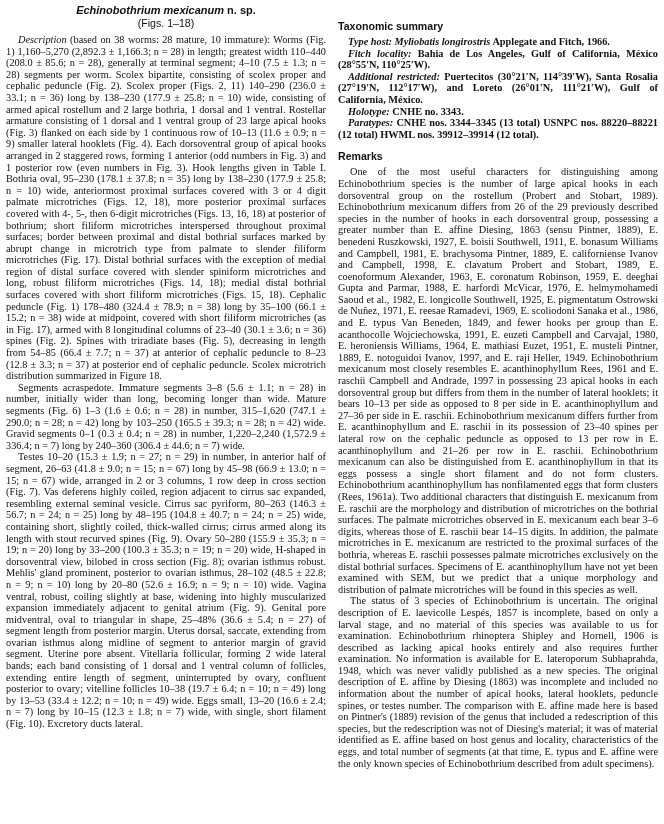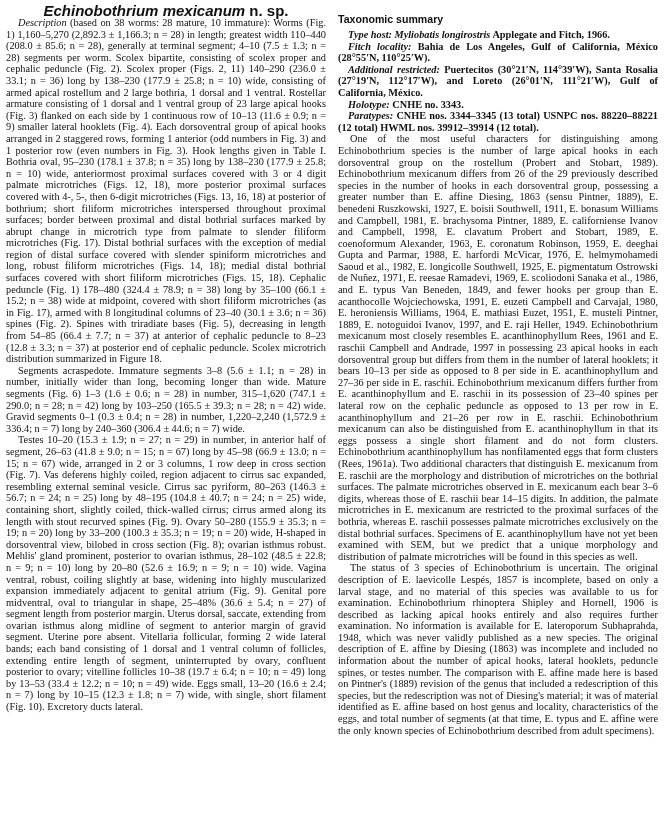--- a/index.html
+++ b/index.html
@@ -1,50 +1,52 @@
 <!DOCTYPE html>
 <html><head>
 <meta charset="utf-8">
 <style>
   html, body { margin: 0; padding: 0; background: #ffffff; }
   body { width: 664px; height: 824px; overflow: hidden; position: relative; color: #111; }
   .page { position: absolute; left: 0; top: 0; width: 664px; height: 824px; }
   .col { position: absolute; top: 0; width: 320px; }
   .col-left { left: 6px; top: 4px; }
-  .col-right { left: 338px; top: 13px; }
-  .title { font-family: "Liberation Sans", sans-serif; font-weight: bold; font-size: 15px; text-align: center; line-height: 13px; margin: 0; }
+  .col-right { left: 338px; top: 20px; }
+  .title { font-family: "Liberation Sans", sans-serif; font-weight: bold; font-size: 11px; text-align: center; line-height: 13px; margin: 0; }
   .title i { font-style: italic; }
   .subtitle { font-family: "Liberation Sans", sans-serif; font-size: 10.6px; text-align: center; line-height: 13px; margin: 0 0 4px 0; }
   p.body { font-family: "Liberation Serif", serif; font-size: 10.3px; line-height: 11.6px; text-align: justify; margin: 0; text-indent: 12px; hyphens: auto; }
   p.body.gap { }
   .hdr { font-family: "Liberation Sans", sans-serif; font-weight: bold; font-size: 10.6px; line-height: 13px; margin: 0 0 3px 0; }
   .hdr.sp { margin-top: 10px; }
   .sum p.body { text-indent: 10px; font-weight: bold; }
   .it { font-style: italic; }
 </style>
 </head>
 <body>
 
 <div class="page">
 
   <div class="col col-left">
     <h1 class="title"><i>Echinobothrium mexicanum</i><span> n. sp.</span></h1>
+    <div class="subtitle">(Figs. 1–18)</div>
 
     <p class="body"><span class="it">Description</span><span> (based on 38 worms: 28 mature, 10 immature): Worms (Fig. 1) 1,160–5,270 (2,892.3 ± 1,166.3; n = 28) in length; greatest width 110–440 (208.0 ± 85.6; n = 28), generally at terminal segment; 4–10 (7.5 ± 1.3; n = 28) segments per worm. Scolex bipartite, consisting of scolex proper and cephalic peduncle (Fig. 2). Scolex proper (Figs. 2, 11) 140–290 (236.0 ± 33.1; n = 36) long by 138–230 (177.9 ± 25.8; n = 10) wide, consisting of armed apical rostellum and 2 large bothria, 1 dorsal and 1 ventral. Rostellar armature consisting of 1 dorsal and 1 ventral group of 23 large apical hooks (Fig. 3) flanked on each side by 1 continuous row of 10–13 (11.6 ± 0.9; n = 9) smaller lateral hooklets (Fig. 4). Each dorsoventral group of apical hooks arranged in 2 staggered rows, forming 1 anterior (odd numbers in Fig. 3) and 1 posterior row (even numbers in Fig. 3). Hook lengths given in Table I. Bothria oval, 95–230 (178.1 ± 37.8; n = 35) long by 138–230 (177.9 ± 25.8; n = 10) wide, anteriormost proximal surfaces covered with 3 or 4 digit palmate microtriches (Figs. 12, 18), more posterior proximal surfaces covered with 4-, 5-, then 6-digit microtriches (Figs. 13, 16, 18) at posterior of bothrium; short filiform microtriches interspersed throughout proximal surfaces; border between proximal and distal bothrial surfaces marked by abrupt change in microtrich type from palmate to slender filiform microtriches (Fig. 17). Distal bothrial surfaces with the exception of medial region of distal surface covered with slender spiniform microtriches and long, robust filiform microtriches (Figs. 14, 18); medial distal bothrial surfaces covered with short filiform microtriches (Figs. 15, 18). Cephalic peduncle (Fig. 1) 178–480 (324.4 ± 78.9; n = 38) long by 35–100 (66.1 ± 15.2; n = 38) wide at midpoint, covered with short filiform microtriches (as in Fig. 17), armed with 8 longitudinal columns of 23–40 (30.1 ± 3.6; n = 36) spines (Fig. 2). Spines with triradiate bases (Fig. 5), decreasing in length from 54–85 (66.4 ± 7.7; n = 37) at anterior of cephalic peduncle to 8–23 (12.8 ± 3.3; n = 37) at posterior end of cephalic peduncle. Scolex microtrich distribution summarized in Figure 18.</span></p>
     <p class="body">Segments acraspedote. Immature segments 3–8 (5.6 ± 1.1; n = 28) in number, initially wider than long, becoming longer than wide. Mature segments (Fig. 6) 1–3 (1.6 ± 0.6; n = 28) in number, 315–1,620 (747.1 ± 290.0; n = 28; n = 42) long by 103–250 (165.5 ± 39.3; n = 28; n = 42) wide. Gravid segments 0–1 (0.3 ± 0.4; n = 28) in number, 1,220–2,240 (1,572.9 ± 336.4; n = 7) long by 240–360 (306.4 ± 44.6; n = 7) wide.</p>
     <p class="body">Testes 10–20 (15.3 ± 1.9; n = 27; n = 29) in number, in anterior half of segment, 26–63 (41.8 ± 9.0; n = 15; n = 67) long by 45–98 (66.9 ± 13.0; n = 15; n = 67) wide, arranged in 2 or 3 columns, 1 row deep in cross section (Fig. 7). Vas deferens highly coiled, region adjacent to cirrus sac expanded, resembling external seminal vesicle. Cirrus sac pyriform, 80–263 (146.3 ± 56.7; n = 24; n = 25) long by 48–195 (104.8 ± 40.7; n = 24; n = 25) wide, containing short, slightly coiled, thick-walled cirrus; cirrus armed along its length with stout recurved spines (Fig. 9). Ovary 50–280 (155.9 ± 35.3; n = 19; n = 20) long by 33–200 (100.3 ± 35.3; n = 19; n = 20) wide, H-shaped in dorsoventral view, bilobed in cross section (Fig. 8); ovarian isthmus robust. Mehlis' gland prominent, posterior to ovarian isthmus, 28–102 (48.5 ± 22.8; n = 9; n = 10) long by 20–80 (52.6 ± 16.9; n = 9; n = 10) wide. Vagina ventral, robust, coiling slightly at base, widening into highly muscularized expansion immediately adjacent to genital atrium (Fig. 9). Genital pore midventral, oval to triangular in shape, 25–48% (36.6 ± 5.4; n = 27) of segment length from posterior margin. Uterus dorsal, saccate, extending from ovarian isthmus along midline of segment to anterior margin of gravid segment. Uterine pore absent. Vitellaria follicular, forming 2 wide lateral bands; each band consisting of 1 dorsal and 1 ventral column of follicles, extending entire length of segment, uninterrupted by ovary, confluent posterior to ovary; vitelline follicles 10–38 (19.7 ± 6.4; n = 10; n = 49) long by 13–53 (33.4 ± 12.2; n = 10; n = 49) wide. Eggs small, 13–20 (16.6 ± 2.4; n = 7) long by 10–15 (12.3 ± 1.8; n = 7) wide, with single, short filament (Fig. 10). Excretory ducts lateral.</p>
   </div>
 
   <div class="col col-right">
     <h2 class="hdr">Taxonomic summary</h2>
     <div class="sum">
       <p class="body"><span class="it">Type host:</span> <span class="it">Myliobatis longirostris</span><span> Applegate and Fitch, 1966.</span></p>
       <p class="body"><span class="it">Fitch locality:</span><span> Bahia de Los Angeles, Gulf of California, México (28°55′N, 110°25′W).</span></p>
       <p class="body"><span class="it">Additional restricted:</span><span> Puertecitos (30°21′N, 114°39′W), Santa Rosalia (27°19′N, 112°17′W), and Loreto (26°01′N, 111°21′W), Gulf of California, México.</span></p>
       <p class="body gap"><span class="it">Holotype:</span><span> CNHE no. 3343.</span></p>
       <p class="body"><span class="it">Paratypes:</span><span> CNHE nos. 3344–3345 (13 total) USNPC nos. 88220–88221 (12 total) HWML nos. 39912–39914 (12 total).</span></p>
     </div>
 
+    <h2 class="hdr sp">Remarks</h2>
     <p class="body">One of the most useful characters for distinguishing among Echinobothrium species is the number of large apical hooks in each dorsoventral group on the rostellum (Probert and Stobart, 1989). Echinobothrium mexicanum differs from 26 of the 29 previously described species in the number of hooks in each dorsoventral group, possessing a greater number than E. affine Diesing, 1863 (sensu Pintner, 1889), E. benedeni Ruszkowski, 1927, E. boisii Southwell, 1911, E. bonasum Williams and Campbell, 1981, E. brachysoma Pintner, 1889, E. californiense Ivanov and Campbell, 1998, E. clavatum Probert and Stobart, 1989, E. coenoformum Alexander, 1963, E. coronatum Robinson, 1959, E. deeghai Gupta and Parmar, 1988, E. harfordi McVicar, 1976, E. helmymohamedi Saoud et al., 1982, E. longicolle Southwell, 1925, E. pigmentatum Ostrowski de Nuñez, 1971, E. reesae Ramadevi, 1969, E. scoliodoni Sanaka et al., 1986, and E. typus Van Beneden, 1849, and fewer hooks per group than E. acanthocolle Wojciechowska, 1991, E. euzeti Campbell and Carvajal, 1980, E. heroniensis Williams, 1964, E. mathiasi Euzet, 1951, E. musteli Pintner, 1889, E. notoguidoi Ivanov, 1997, and E. raji Heller, 1949. Echinobothrium mexicanum most closely resembles E. acanthinophyllum Rees, 1961 and E. raschii Campbell and Andrade, 1997 in possessing 23 apical hooks in each dorsoventral group but differs from them in the number of lateral hooklets; it bears 10–13 per side as opposed to 8 per side in E. acanthinophyllum and 27–36 per side in E. raschii. Echinobothrium mexicanum differs further from E. acanthinophyllum and E. raschii in its possession of 23–40 spines per lateral row on the cephalic peduncle as opposed to 13 per row in E. acanthinophyllum and 21–26 per row in E. raschii. Echinobothrium mexicanum can also be distinguished from E. acanthinophyllum in that its eggs possess a single short filament and do not form clusters. Echinobothrium acanthinophyllum has nonfilamented eggs that form clusters (Rees, 1961a). Two additional characters that distinguish E. mexicanum from E. raschii are the morphology and distribution of microtriches on the bothrial surfaces. The palmate microtriches observed in E. mexicanum each bear 3–6 digits, whereas those of E. raschii bear 14–15 digits. In addition, the palmate microtriches in E. mexicanum are restricted to the proximal surfaces of the bothria, whereas E. raschii possesses palmate microtriches exclusively on the distal bothrial surfaces. Specimens of E. acanthinophyllum have not yet been examined with SEM, but we predict that a unique morphology and distribution of palmate microtriches will be found in this species as well.</p>
     <p class="body">The status of 3 species of Echinobothrium is uncertain. The original description of E. laevicolle Lespés, 1857 is incomplete, based on only a larval stage, and no material of this species was available to us for examination. Echinobothrium rhinoptera Shipley and Hornell, 1906 is described as lacking apical hooks entirely and also requires further examination. No information is available for E. lateroporum Subhaprahda, 1948, which was never validly published as a new species. The original description of E. affine by Diesing (1863) was incomplete and included no information about the number of apical hooks, lateral hooklets, peduncle spines, or testes number. The comparison with E. affine made here is based on Pintner's (1889) revision of the genus that included a redescription of this species, but the redescription was not of Diesing's material; it was of material identified as E. affine based on host genus and locality, characteristics of the eggs, and total number of segments (at that time, E. typus and E. affine were the only known species of Echinobothrium described from adult specimens).</p>
   </div>
 
 </div>
 
 </body></html>

